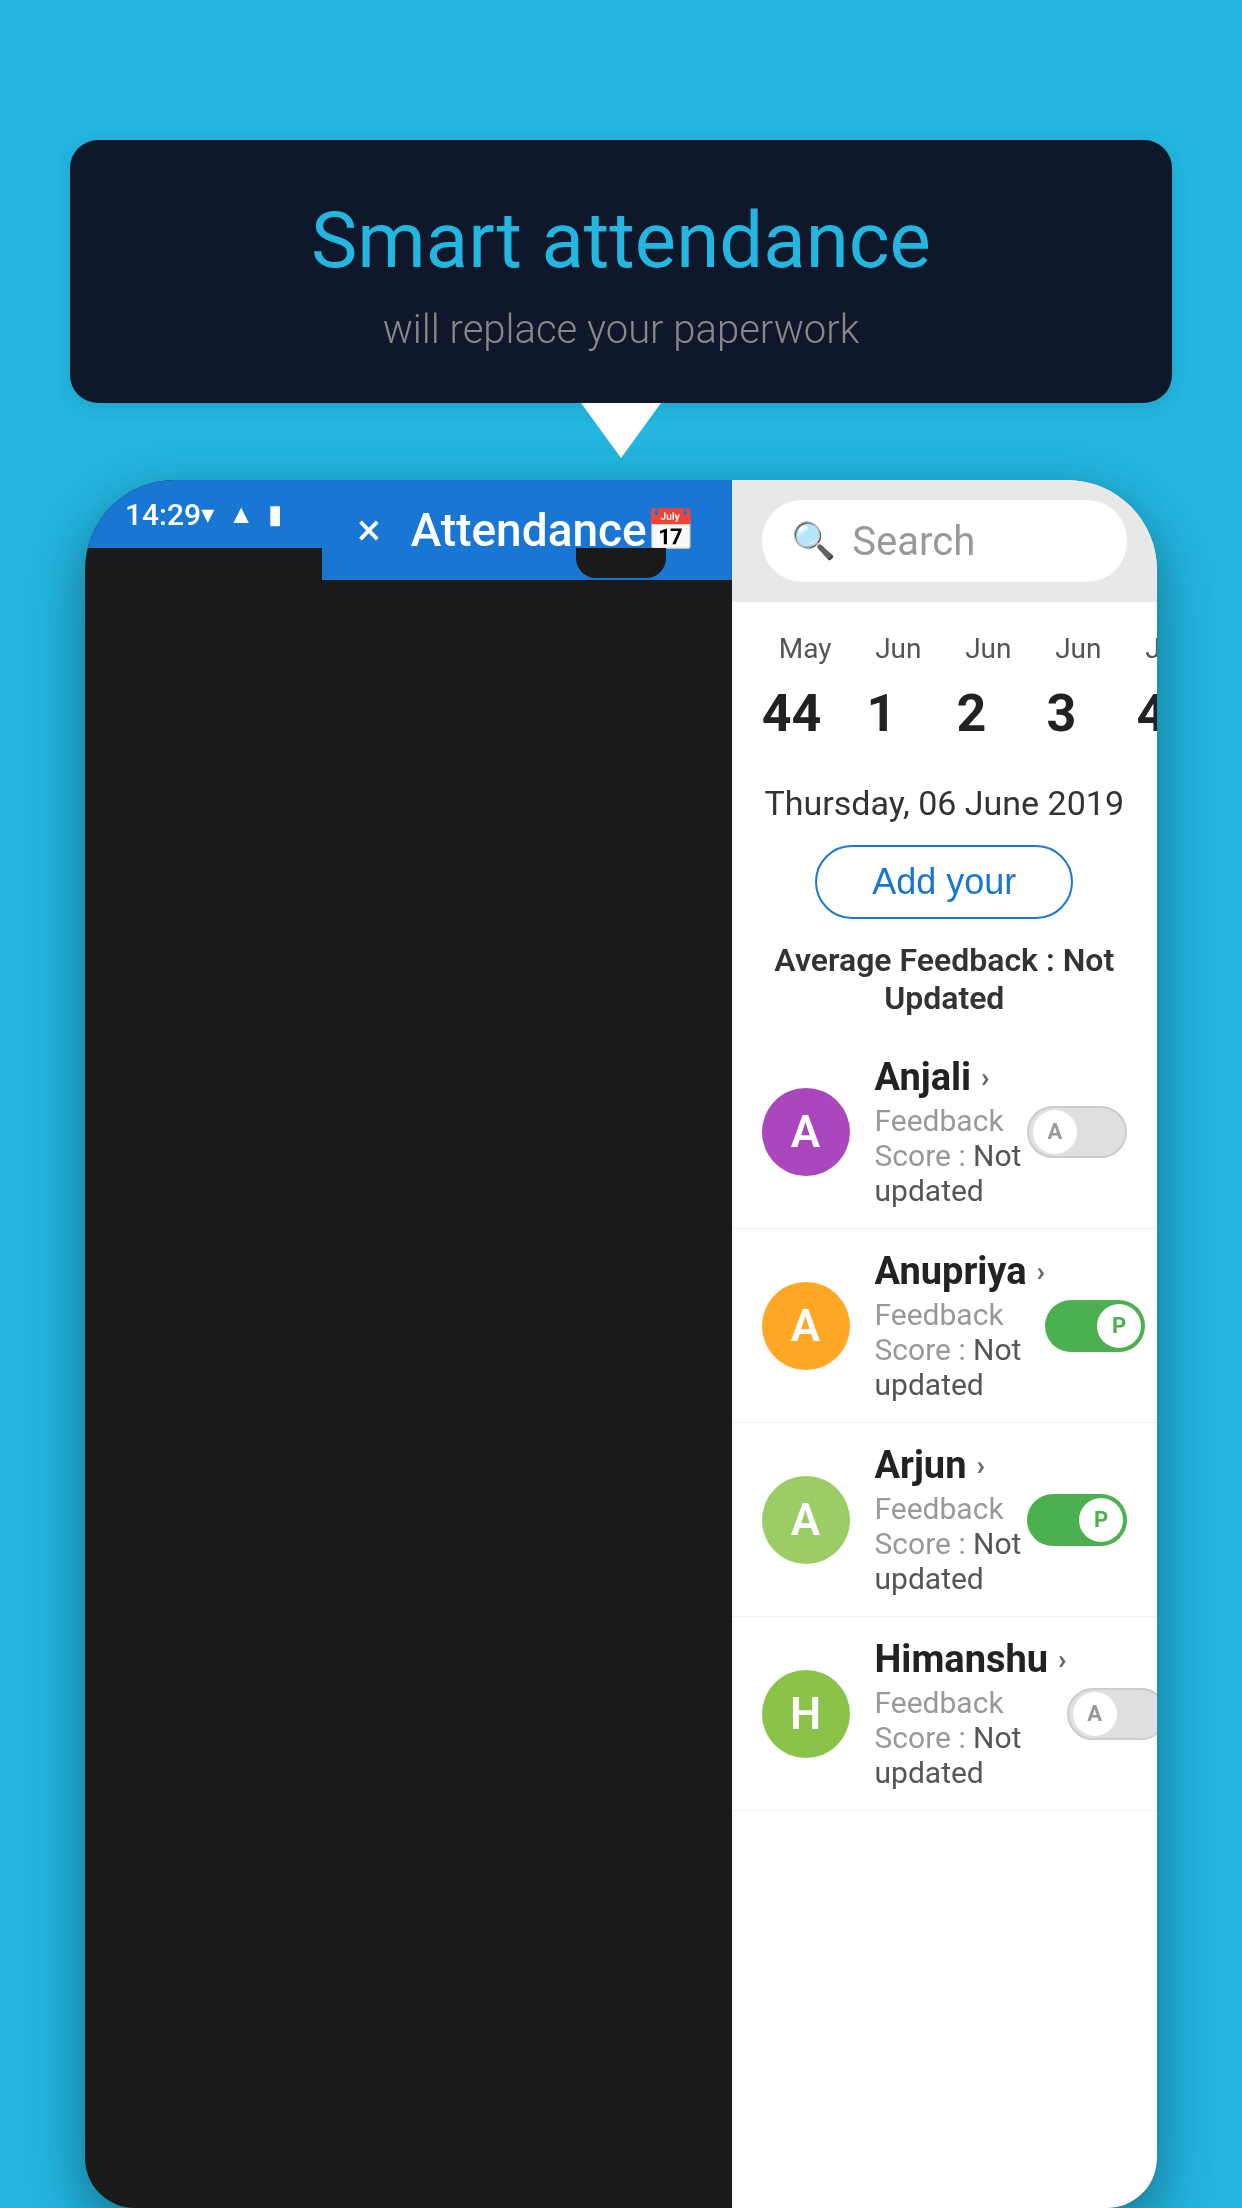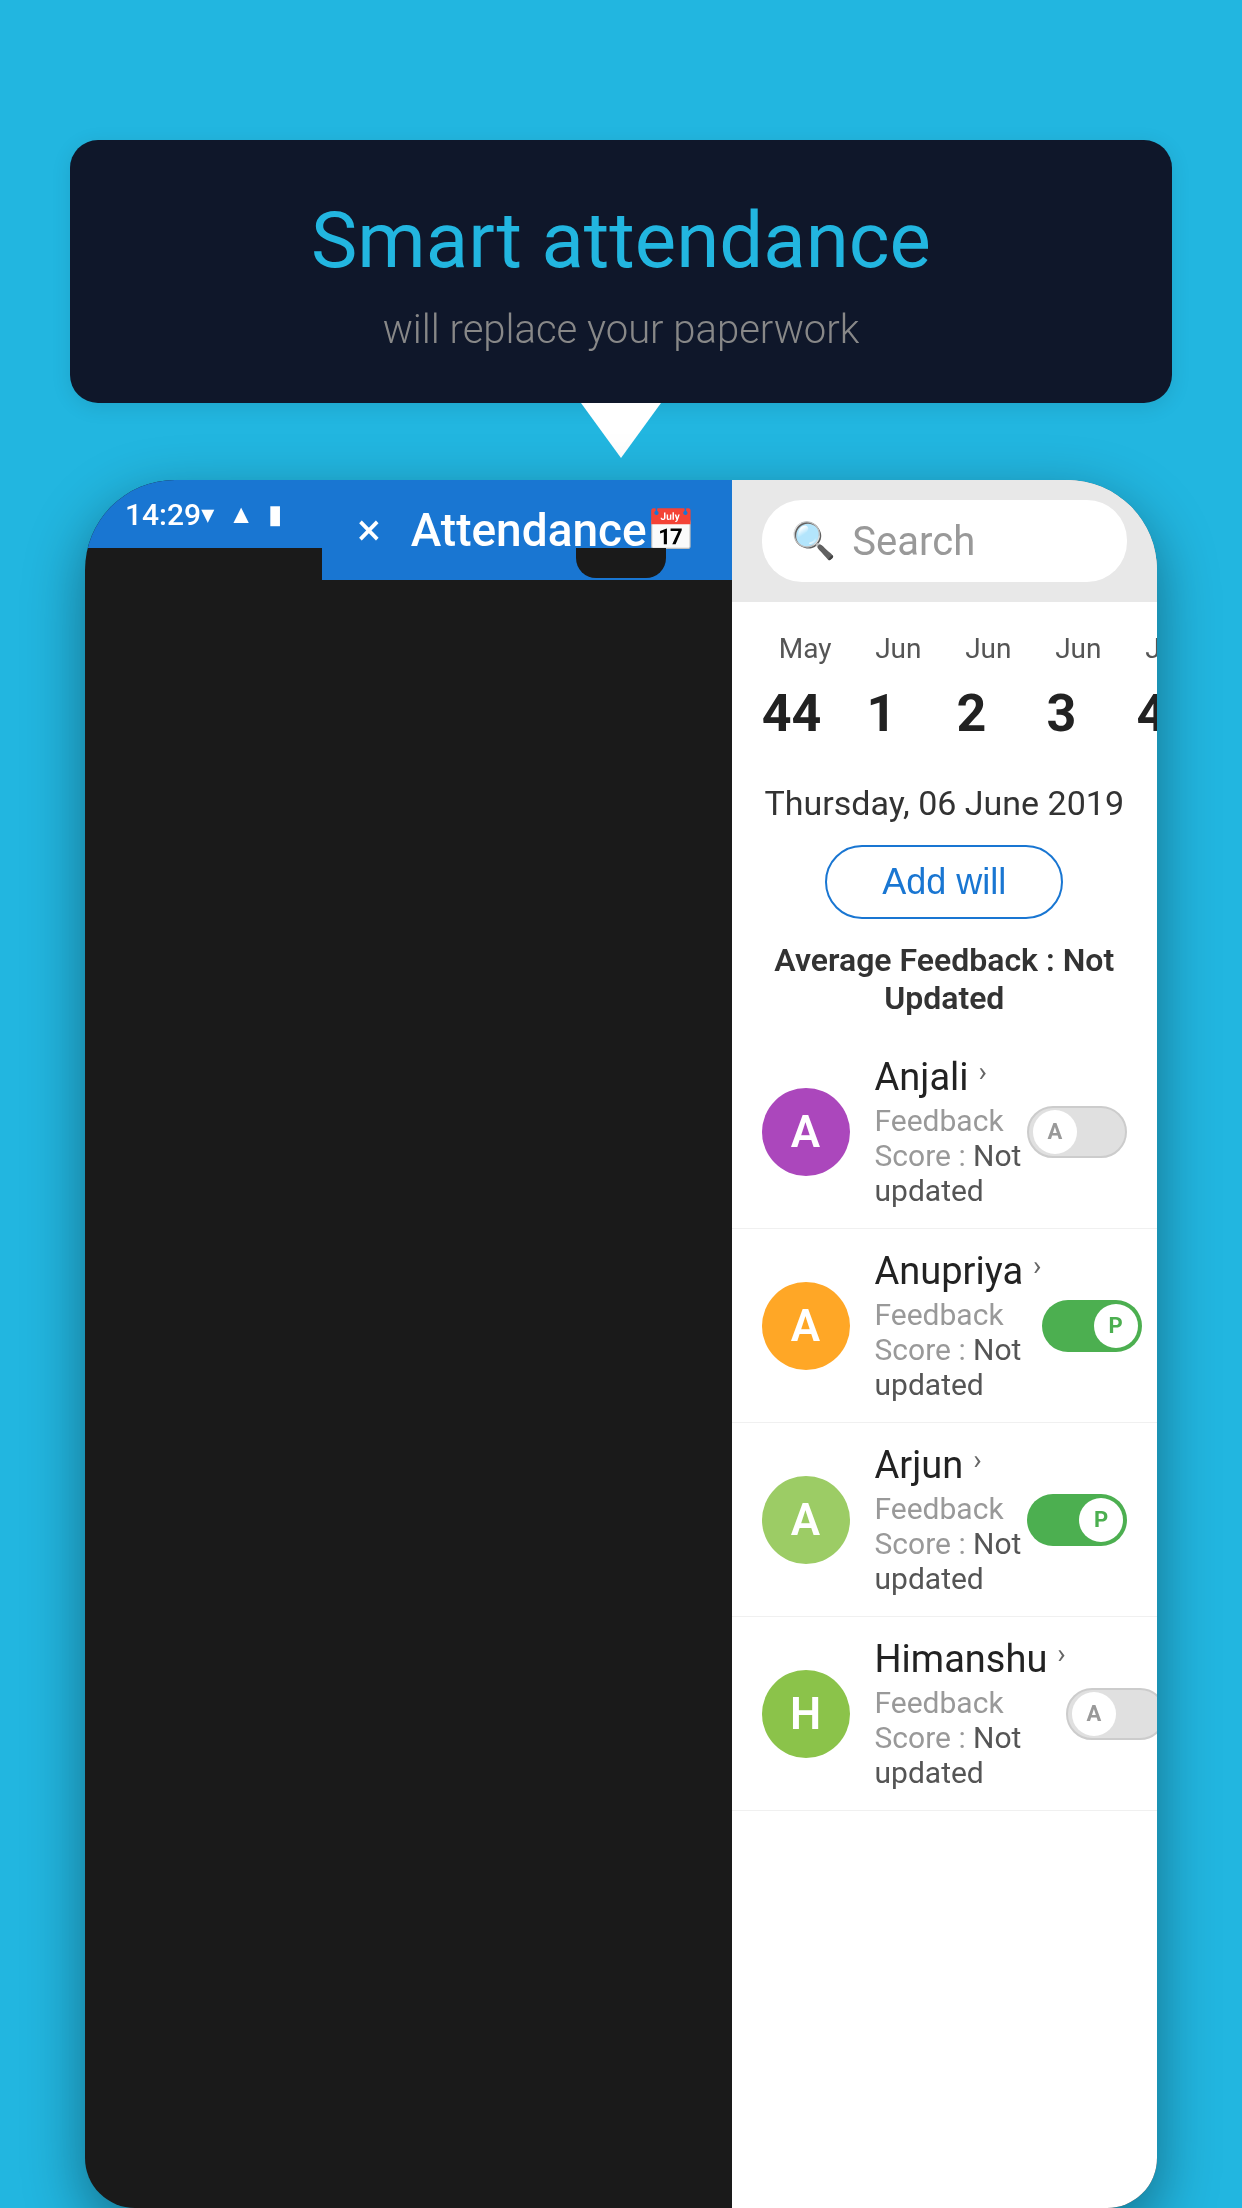--- a/index.html
+++ b/index.html
@@ -244,23 +244,24 @@
       font-weight: 600;
       color: white;
       flex-shrink: 0;
       margin-right: 25px;
     }
     .student-info {
       flex: 1;
     }
     .student-name {
       font-size: 38px;
-      font-weight: 400;
+      font-weight: 700;
       color: #222;
       display: flex;
+      align-items: center;
       gap: 10px;
     }
     .student-name .chevron {
       font-size: 28px;
       color: #666;
     }
     .student-feedback {
       font-size: 30px;
       color: #999;
       margin-top: 4px;
@@ -381,21 +382,21 @@
             <div class="cal-date today">5</div>
           </div>
           <div class="calendar-day">
             <div class="cal-month">Jun</div>
             <div class="cal-date selected">6</div>
           </div>
         </div>
 
       <div class="date-label">Thursday, 06 June 2019</div>
 
-      <button class="add-topic-btn">Add will</button>
+      <button class="add-topic-btn">Add your</button>
 
       <div class="avg-feedback">
         <span>Average Feedback : </span><span>Not Updated</span>
       </div>
 
       <div class="student-list" id="student-list">
           <div class="student-item">
             <div class="student-avatar" style="background: rgb(171, 71, 188);">A</div>
             <div class="student-info">
               <div class="student-name">Anjali <span class="chevron">›</span></div>

